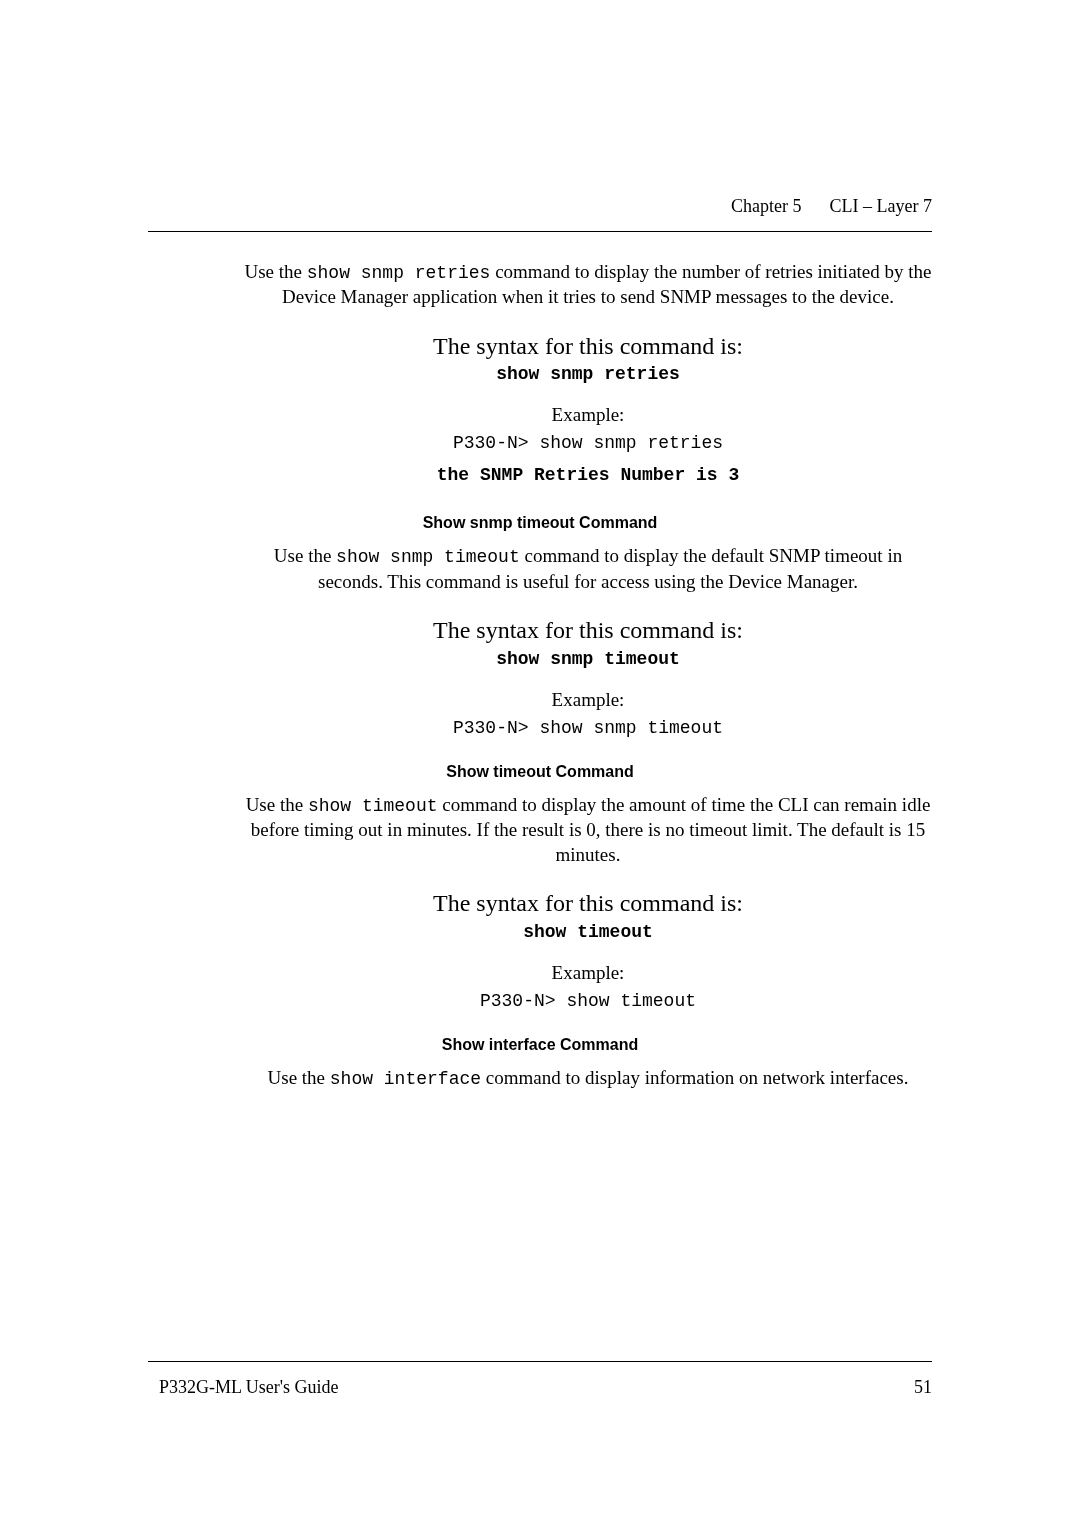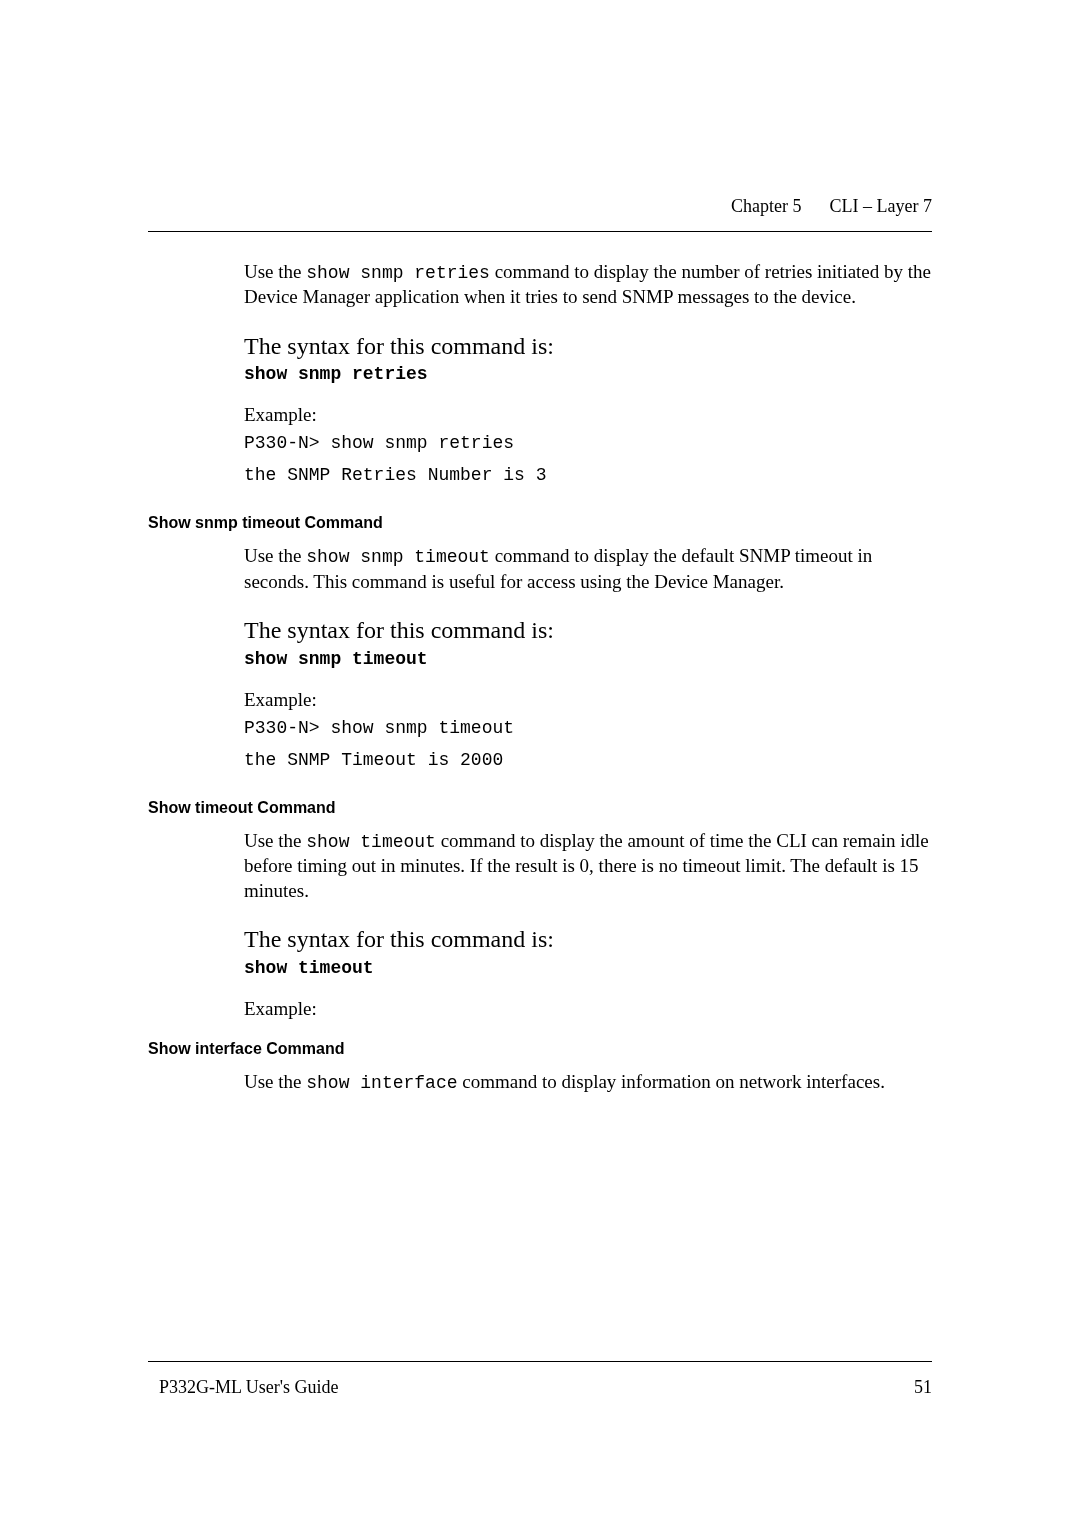--- a/index.html
+++ b/index.html
@@ -1,18 +1,19 @@
 <!DOCTYPE html>
 <html><head>
   <meta charset="utf-8">
   <style>
     * {
       margin: 0;
       padding: 0;
       box-sizing: border-box;
+      text-align: center;
     }
     body {
       width: 1080px;
       height: 1528px;
       background: #fff;
       font-family: "Palatino Linotype", "Book Antiqua", Palatino, serif;
       color: #000;
       position: relative;
     }
     .page {
@@ -67,20 +68,21 @@
       margin-bottom: 4px;
     }
     .mono {
       font-family: "Courier New", Courier, monospace;
       font-size: 18px;
       line-height: 1.55;
       margin-bottom: 4px;
     }
     .mono.last {
       margin-bottom: 24px;
+      font-weight: bold;
     }
     .footer {
       display: flex;
       justify-content: space-between;
       font-size: 18px;
       position: absolute;
       bottom: 130px;
       left: 159px;
       right: 148px;
     }
@@ -115,31 +117,31 @@
 
   <div class="section-heading">Show snmp timeout Command</div>
   <div class="body-indent">
     <p class="para">
       <span>Use the </span><span class="mono-inline">show snmp timeout</span><span> command to display the default SNMP timeout in seconds. This command is useful for access using the Device Manager.</span>
     </p>
     <p class="syntax-intro">The syntax for this command is:</p>
     <p class="cmd">show snmp timeout</p>
     <p class="example-label">Example:</p>
     <p class="mono">P330-N&gt; show snmp timeout</p>
-    <p class="mono last">the SNMP Timeout is 2000</p>
   </div>
 
   <div class="section-heading">Show timeout Command</div>
   <div class="body-indent">
     <p class="para">
       <span>Use the </span><span class="mono-inline">show timeout</span><span> command to display the amount of time the CLI can remain idle before timing out in minutes. If the result is 0, there is no timeout limit. The default is 15 minutes.</span>
     </p>
     <p class="syntax-intro">The syntax for this command is:</p>
     <p class="cmd">show timeout</p>
     <p class="example-label">Example:</p>
+    <p class="mono">P330-N&gt; show timeout</p>
   </div>
 
   <div class="section-heading">Show interface Command</div>
   <div class="body-indent">
     <p class="para">
       <span>Use the </span><span class="mono-inline">show interface</span><span> command to display information on network interfaces.</span>
     </p>
   </div>
 </div>
 

